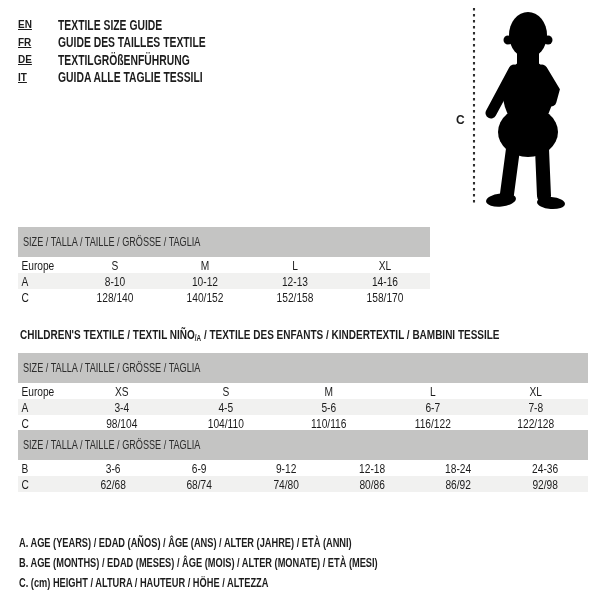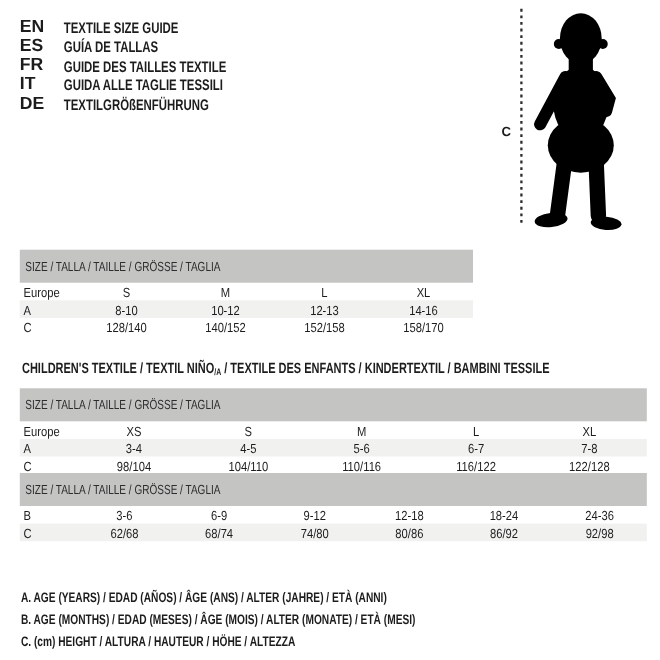--- a/index.html
+++ b/index.html
@@ -5,21 +5,21 @@
   html,body{margin:0;padding:0;background:#fff;}
   .page{
     position:relative;width:600px;height:600px;background:#fff;overflow:hidden;
     font-family:"Liberation Sans","DejaVu Sans",sans-serif;color:var(--text,#1c1c1c);
   }
   .condensed{transform:scaleX(0.74);transform-origin:0 50%;white-space:nowrap;display:inline-block;}
 
   
   .lang-list{position:absolute;left:18px;top:16px;}
   .lang-row{display:flex;height:17.5px;align-items:center;}
-  .lang-code{flex:0 0 40px;font-weight:bold;font-size:16px;}
+  .lang-code{flex:0 0 40px;font-weight:bold;font-size:10px;text-decoration:underline;}
   .lang-code .inner,.lang-label{font-weight:bold;font-size:14px;}
   .lang-label{transform:scaleX(0.74);transform-origin:0 50%;white-space:nowrap;}
 
   
   .figure{position:absolute;left:450px;top:4px;}
   .sil{fill:var(--silhouette,#000);}
   .sil-stroke{stroke:var(--silhouette,#000);fill:none;stroke-linecap:round;}
   .dash{stroke:var(--dashed-line,#2e2e2e);stroke-width:2.1;stroke-dasharray:2.6 3.4;}
   .measure-c{font-family:"Liberation Sans",sans-serif;font-size:12px;font-weight:bold;fill:var(--text,#1c1c1c);}
 
@@ -49,34 +49,30 @@
 <body>
 
 <div class="page">
 
   <div class="lang-list">
       <div class="lang-row">
         <span class="lang-code">EN</span>
         <span class="lang-label">TEXTILE SIZE GUIDE</span>
       </div>
       <div class="lang-row">
-        <span class="lang-code">ES</span>
-        <span class="lang-label">GUÍA DE TALLAS</span>
-      </div>
-      <div class="lang-row">
         <span class="lang-code">FR</span>
         <span class="lang-label">GUIDE DES TAILLES TEXTILE</span>
       </div>
       <div class="lang-row">
+        <span class="lang-code">DE</span>
+        <span class="lang-label">TEXTILGRÖßENFÜHRUNG</span>
+      </div>
+      <div class="lang-row">
         <span class="lang-code">IT</span>
         <span class="lang-label">GUIDA ALLE TAGLIE TESSILI</span>
-      </div>
-      <div class="lang-row">
-        <span class="lang-code">DE</span>
-        <span class="lang-label">TEXTILGRÖßENFÜHRUNG</span>
       </div>
     </div>
 
   <svg class="figure" width="148" height="212" viewBox="0 0 148 212">
     <g>
       <line class="dash" x1="24" y1="4" x2="24" y2="201"></line>
     </g>
     <text class="measure-c" x="6" y="120">C</text>
     <g>
       <ellipse class="sil" cx="78" cy="31" rx="19" ry="23"></ellipse>

